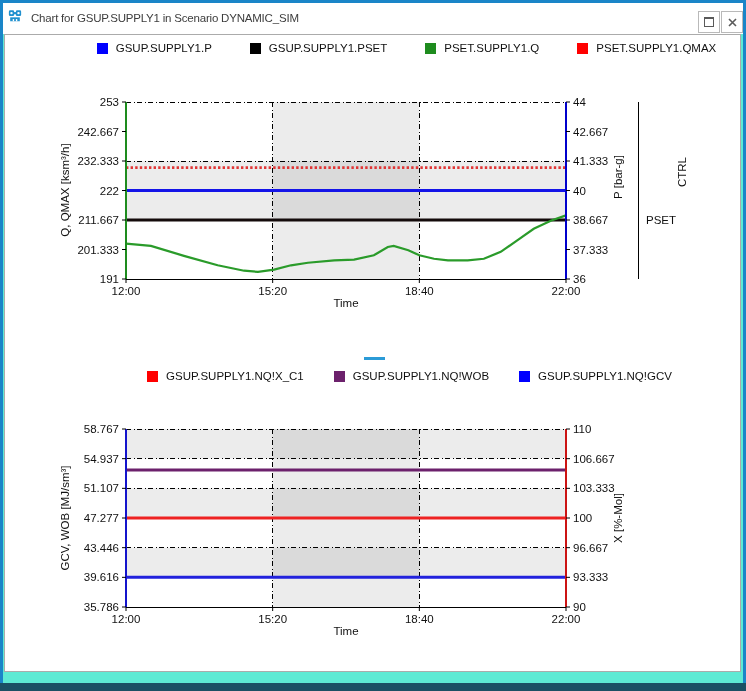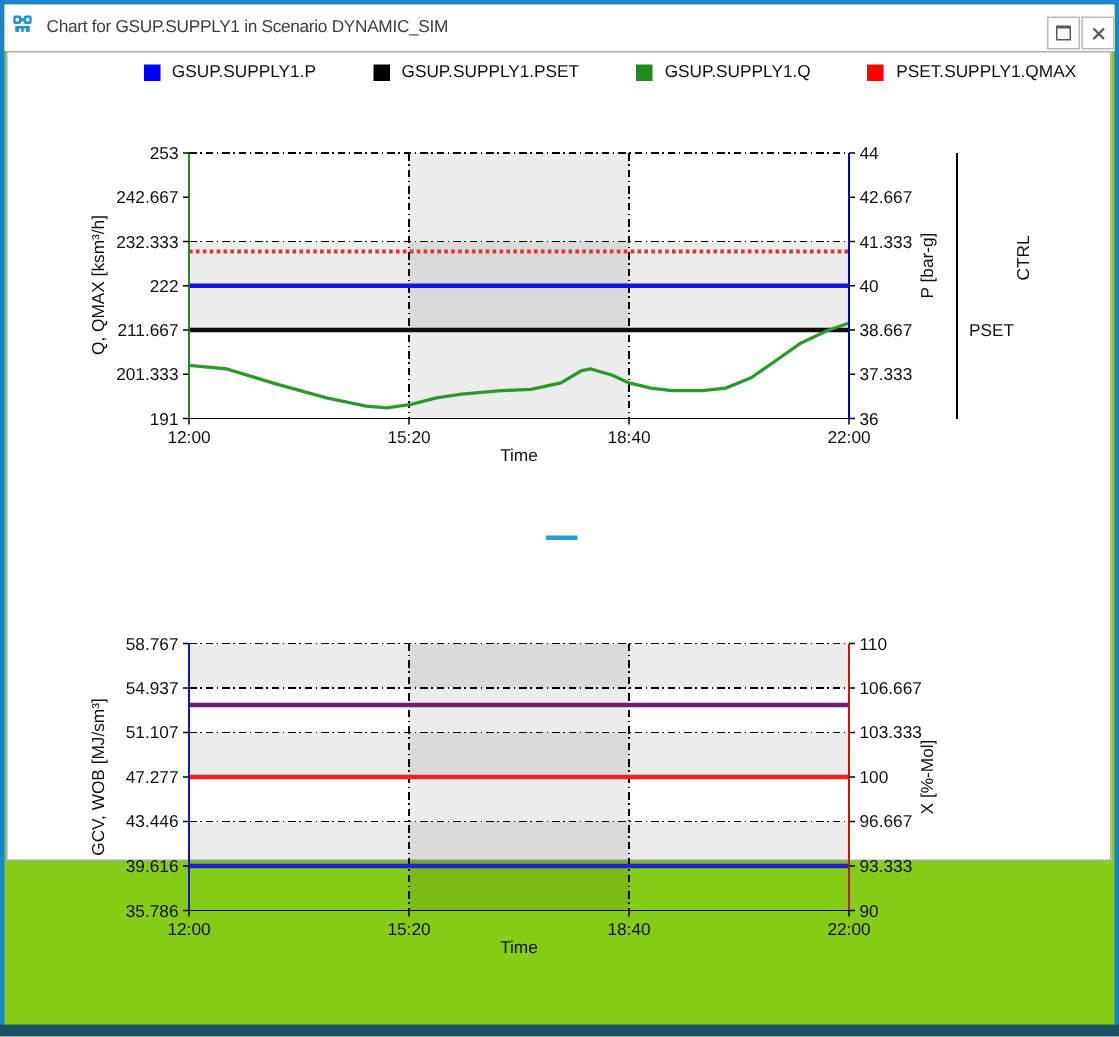--- a/index.html
+++ b/index.html
@@ -1,23 +1,23 @@
 <!DOCTYPE html>
 <html><head>
 <meta charset="utf-8">
 <style>
   html,body{margin:0;padding:0;width:746px;height:691px;font-family:"Liberation Sans",sans-serif;}
-  .window{position:relative;width:746px;height:691px;background:#84cc16;border:3px solid #1a85c8;box-sizing:border-box;}
+  .window{position:relative;width:746px;height:691px;background:#5eead4;border:3px solid #1a85c8;box-sizing:border-box;}
   .titlebar{position:absolute;left:0;top:0;width:100%;height:31px;background:#fff;}
   .app-icon{position:absolute;left:5px;top:6px;width:14px;height:14px;}
   .title{position:absolute;left:28px;top:9px;font-size:11.5px;color:#3d3d3d;white-space:nowrap;letter-spacing:-0.2px;}
   .winbtns{position:absolute;right:0;top:8px;display:flex;}
   .wbtn{width:22px;height:22px;background:#fff;border:1px solid #b9b9b9;margin-left:1px;display:flex;align-items:center;justify-content:center;padding:0;}
   .maxglyph{width:8px;height:7px;border:1px solid #5a5a5a;border-top-width:2px;display:inline-block;}
-  .content{position:absolute;left:1px;top:31px;width:737px;height:540px;border:1px solid #ababab;background:#fff;box-sizing:border-box;}
+  .content{position:absolute;left:1px;top:31px;width:737px;height:638px;border:1px solid #ababab;background:#fff;box-sizing:border-box;}
   .legend{position:absolute;left:0;width:100%;box-sizing:border-box;display:flex;justify-content:center;gap:38px;font-size:11.5px;color:#111;align-items:center;}
   .legend .li{display:flex;align-items:center;}
   .legend .sq{width:11px;height:11px;display:inline-block;margin-right:8px;}
   #legend1{top:7px;padding-left:68px;}
   #legend2{top:335px;gap:30px;padding-left:74px;}
   .splitter{position:absolute;left:359px;top:322px;width:21px;height:3px;background:#2b9bd7;}
   #chart1{position:absolute;left:0;top:0;}
   #chart2{position:absolute;left:0;top:320px;}
   .bottombar{position:absolute;left:-3px;top:680px;width:746px;height:8px;background:#1b5064;}
 </style>
@@ -53,21 +53,21 @@
         <span class="li">
           <span class="sq" style="background: rgb(0, 0, 255);"></span>
           <span>GSUP.SUPPLY1.P</span>
         </span>
         <span class="li">
           <span class="sq" style="background: rgb(0, 0, 0);"></span>
           <span>GSUP.SUPPLY1.PSET</span>
         </span>
         <span class="li">
           <span class="sq" style="background: rgb(30, 140, 30);"></span>
-          <span>GSUP.SUPPLY1.Q</span>
+          <span>PSET.SUPPLY1.Q</span>
         </span>
         <span class="li">
           <span class="sq" style="background: rgb(255, 0, 0);"></span>
           <span>PSET.SUPPLY1.QMAX</span>
         </span>
       </div>
     <svg id="chart1" width="734" height="320">
         <rect x="121" y="126.00095161290324" width="440" height="58.99809677419353" fill="rgba(0,0,0,0.075)"></rect>
         <rect x="267.66666666666663" y="67" width="146.66666666666669" height="177" fill="rgba(0,0,0,0.075)"></rect>
         <line x1="121" y1="67" x2="561" y2="67" stroke="#000" stroke-width="1" stroke-dasharray="5 2.5 1 2.5" shape-rendering="crispEdges"></line>
@@ -118,20 +118,34 @@
         <line x1="561" y1="244" x2="561" y2="248" stroke="#000"></line>
         <text x="561" y="260" text-anchor="middle" font-size="11.5" fill="#111">22:00</text>
         <text x="341" y="272" text-anchor="middle" font-size="11.5" fill="#111">Time</text>
         <text x="64" y="155" text-anchor="middle" font-size="11.5" fill="#111" transform="rotate(-90 64 155)">Q, QMAX [ksm³/h]</text>
         <text x="617" y="142" text-anchor="middle" font-size="11.5" fill="#111" transform="rotate(-90 617 142)">P [bar-g]</text>
         <line x1="633" y1="67" x2="633" y2="244" stroke="#000" stroke-width="1" shape-rendering="crispEdges"></line>
         <text x="641" y="188.99904838709676" text-anchor="start" font-size="11.5" fill="#111">PSET</text>
         <text x="681" y="137" text-anchor="middle" font-size="11.5" fill="#111" transform="rotate(-90 681 137)">CTRL</text>
       </svg>
     <div class="splitter"></div>
+    <div class="legend" id="legend2">
+        <span class="li">
+          <span class="sq" style="background: rgb(255, 0, 0);"></span>
+          <span>GSUP.SUPPLY1.NQ!X_C1</span>
+        </span>
+        <span class="li">
+          <span class="sq" style="background: rgb(108, 33, 108);"></span>
+          <span>GSUP.SUPPLY1.NQ!WOB</span>
+        </span>
+        <span class="li">
+          <span class="sq" style="background: rgb(0, 0, 255);"></span>
+          <span>GSUP.SUPPLY1.NQ!GCV</span>
+        </span>
+      </div>
     <svg id="chart2" width="734" height="318">
         <rect x="121" y="74" width="440" height="29.665375745180825" fill="rgba(0,0,0,0.075)"></rect>
         <rect x="121" y="133.33075149036165" width="440" height="29.665375745180768" fill="rgba(0,0,0,0.075)"></rect>
         <rect x="121" y="192.66924850963844" width="440" height="29.665375745180768" fill="rgba(0,0,0,0.075)"></rect>
         <rect x="267.66666666666663" y="74" width="146.66666666666669" height="178" fill="rgba(0,0,0,0.075)"></rect>
         <line x1="121" y1="74" x2="561" y2="74" stroke="#000" stroke-width="1" stroke-dasharray="5 2.5 1 2.5" shape-rendering="crispEdges"></line>
         <line x1="121" y1="103.66537574518082" x2="561" y2="103.66537574518082" stroke="#000" stroke-width="1" stroke-dasharray="5 2.5 1 2.5" shape-rendering="crispEdges"></line>
         <line x1="121" y1="133.33075149036165" x2="561" y2="133.33075149036165" stroke="#000" stroke-width="1" stroke-dasharray="5 2.5 1 2.5" shape-rendering="crispEdges"></line>
         <line x1="121" y1="162.99612723554242" x2="561" y2="162.99612723554242" stroke="#000" stroke-width="1" stroke-dasharray="5 2.5 1 2.5" shape-rendering="crispEdges"></line>
         <line x1="121" y1="192.66924850963844" x2="561" y2="192.66924850963844" stroke="#000" stroke-width="1" stroke-dasharray="5 2.5 1 2.5" shape-rendering="crispEdges"></line>

